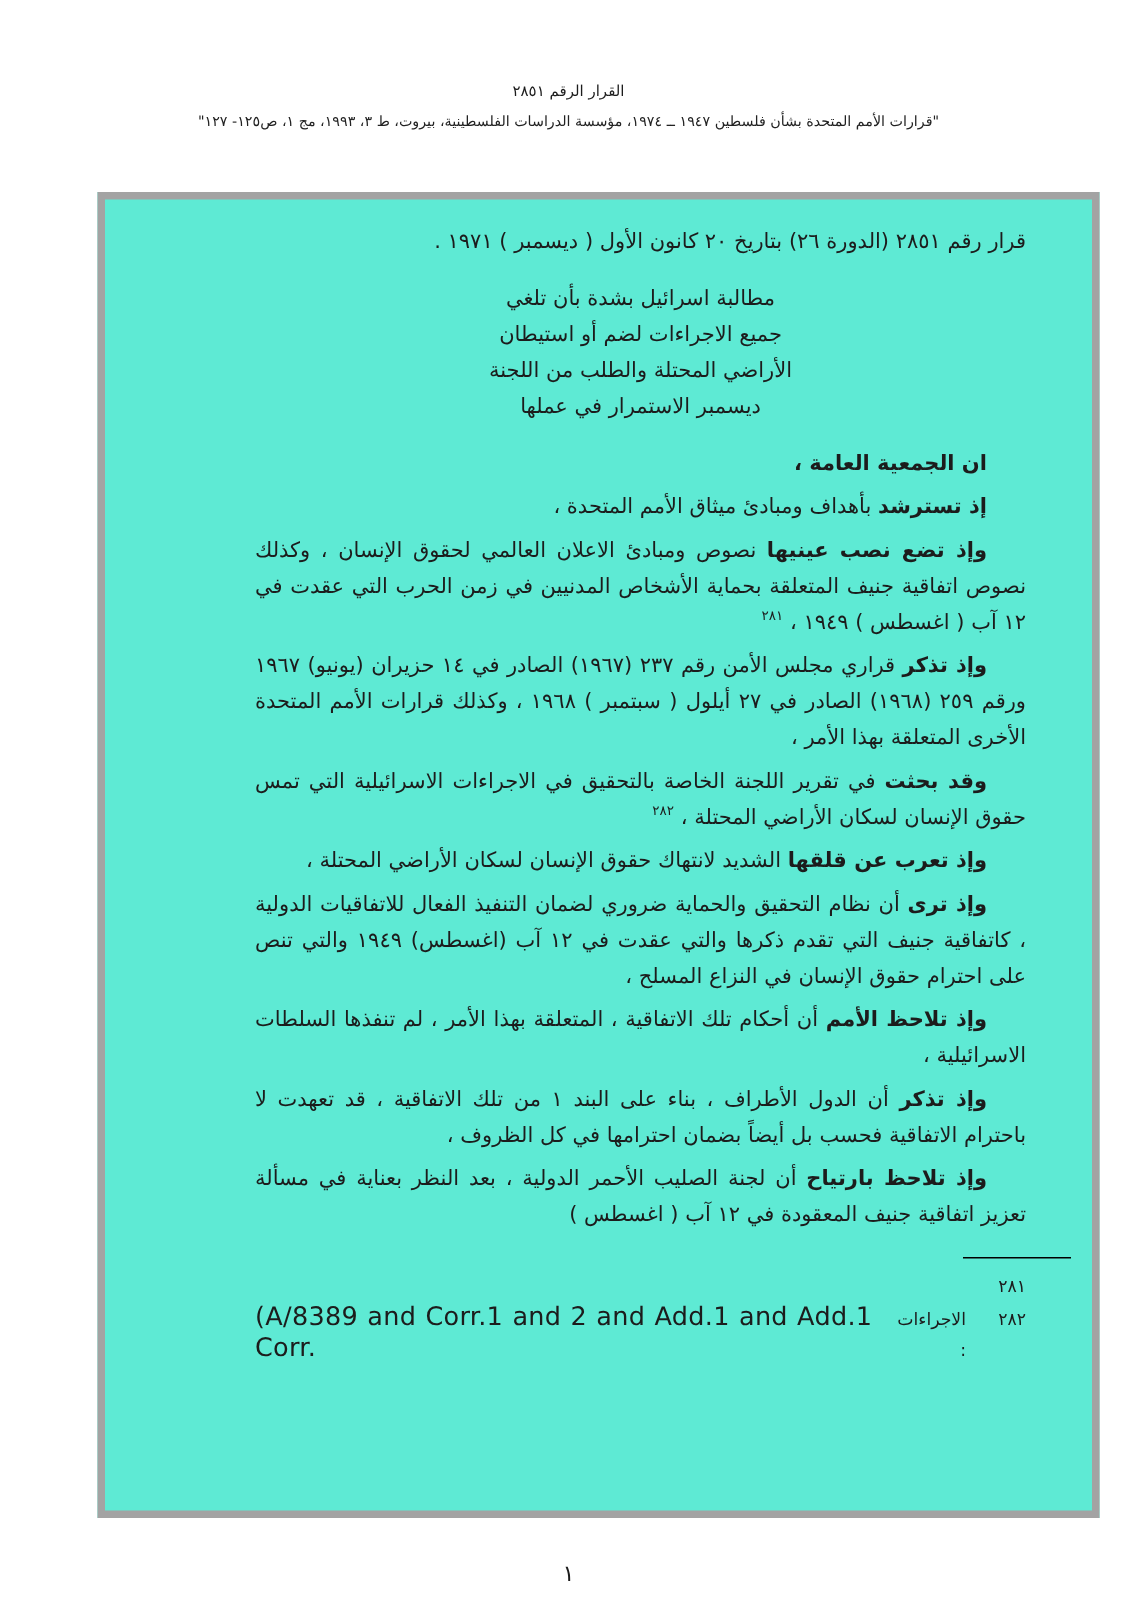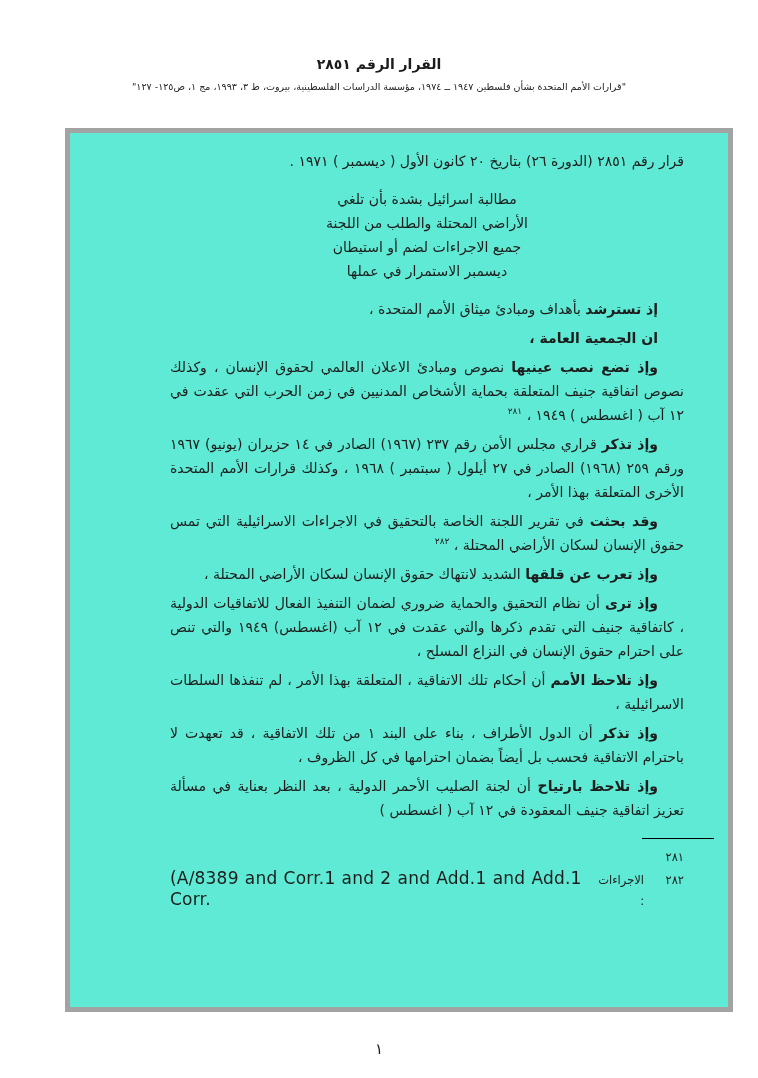--- a/index.html
+++ b/index.html
@@ -6,21 +6,21 @@
   html, body { margin: 0; padding: 0; }
   body {
     width: 758px; height: 1078px;
     background: #ffffff;
     color: #1c1c1c;
     font-family: "DejaVu Sans", sans-serif;
     position: relative;
     overflow: hidden;
   }
   .header { text-align: center; padding-top: 56px; }
-  .header-title { font-size: 14px; font-weight: bold; letter-spacing: 1px; direction: rtl; }
+  .header-title { font-size: 10px; font-weight: normal; letter-spacing: 1px; direction: rtl; }
   .source-line { font-size: 9.5px; margin-top: 9px; direction: rtl; color: #222; }
 
   .green-box {
     position: absolute; left: 65px; top: 128px;
     width: 668px; height: 884px;
     border: 5px solid #a3a3a3;
     background: #5eead4; overflow: hidden;
   }
   .content {
     direction: rtl;
@@ -54,31 +54,31 @@
     <div class="source-line">"قرارات الأمم المتحدة بشأن فلسطين ١٩٤٧ ــ ١٩٧٤، مؤسسة الدراسات الفلسطينية، بيروت، ط ٣، ١٩٩٣، مج ١، ص١٢٥- ١٢٧"</div>
   </div>
 
   <div class="green-box">
     <div class="content">
 
       <p class="intro">قرار رقم ٢٨٥١ (الدورة ٢٦) بتاريخ ٢٠ كانون الأول ( ديسمبر ) ١٩٧١ .</p>
 
       <div class="res-title">
         <div>مطالبة اسرائيل بشدة بأن تلغي</div>
+        <div>جميع الاجراءات لضم أو استيطان</div>
         <div>الأراضي المحتلة والطلب من اللجنة</div>
-        <div>جميع الاجراءات لضم أو استيطان</div>
         <div>ديسمبر الاستمرار في عملها</div>
       </div>
+
+      <p class="para opening">ان الجمعية العامة ،</p>
 
       <p class="para">
         <span class="lead">إذ تسترشد</span>
         <span>بأهداف ومبادئ ميثاق الأمم المتحدة ،</span><sup class="ref"></sup>
       </p>
-
-      <p class="para opening">ان الجمعية العامة ،</p>
 
       <p class="para">
         <span class="lead">وإذ تضع نصب عينيها</span>
         <span>نصوص ومبادئ الاعلان العالمي لحقوق الإنسان ، وكذلك نصوص اتفاقية جنيف المتعلقة بحماية الأشخاص المدنيين في زمن الحرب التي عقدت في ١٢ آب ( اغسطس ) ١٩٤٩ ،</span> <sup class="ref">٢٨١</sup>
       </p>
 
       <p class="para">
         <span class="lead">وإذ تذكر</span>
         <span>قراري مجلس الأمن رقم ٢٣٧ (١٩٦٧) الصادر في ١٤ حزيران (يونيو) ١٩٦٧ ورقم ٢٥٩ (١٩٦٨) الصادر في ٢٧ أيلول ( سبتمبر ) ١٩٦٨ ، وكذلك قرارات الأمم المتحدة الأخرى المتعلقة بهذا الأمر ،</span><sup class="ref"></sup>
       </p>

